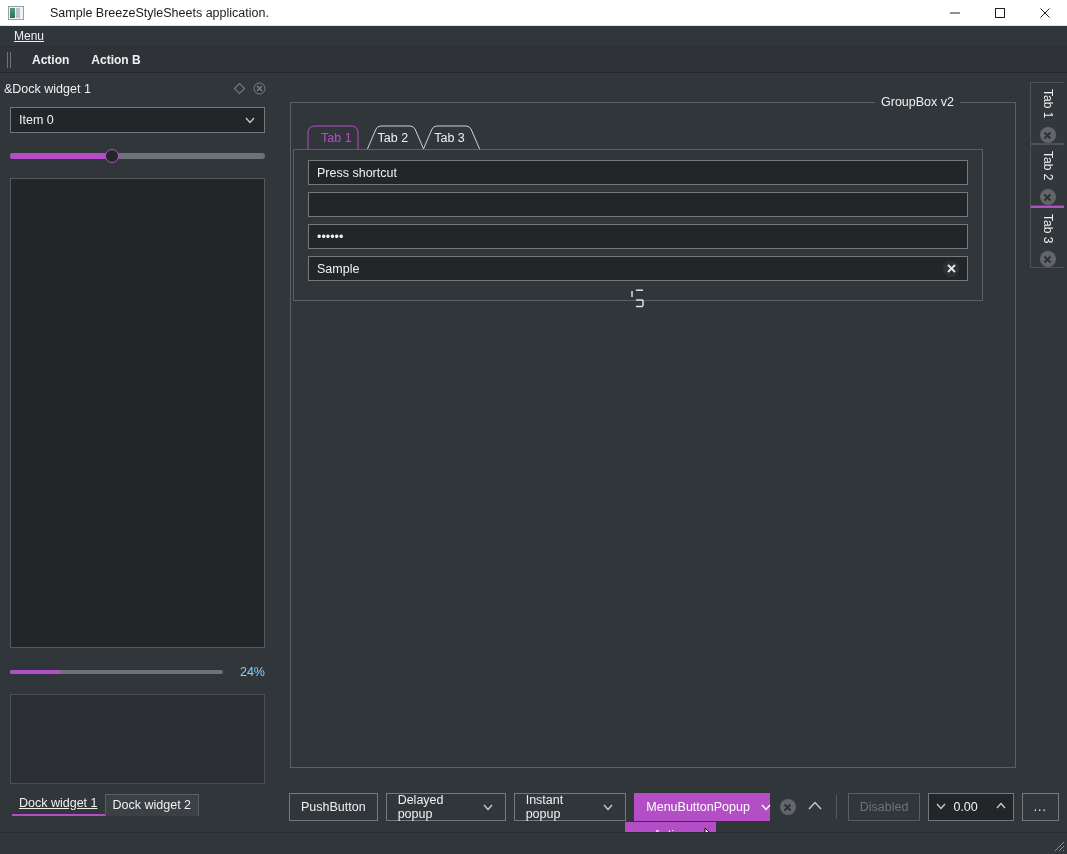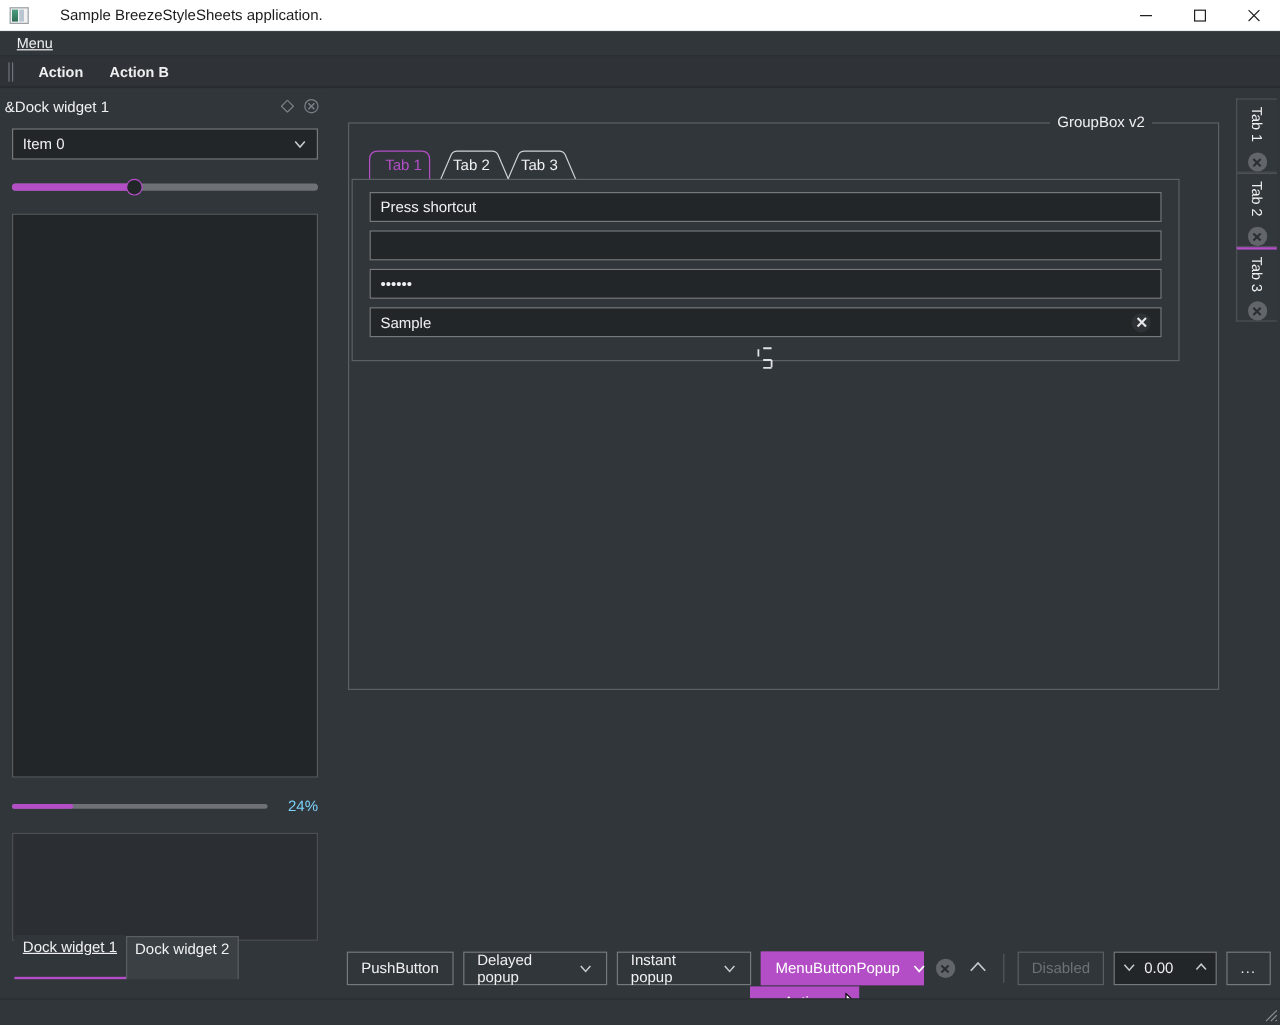--- a/index.html
+++ b/index.html
@@ -215,21 +215,21 @@
 
   #dock-tabs {
     display: flex;
     align-items: flex-end;
     padding-left: 2px;
     height: 24px;
     margin-top: 8px;
   }
   .dock-tab {
     font-size: 12.5px;
-    padding: 3px 7px 18px 7px;
+    padding: 3px 7px 4px 7px;
     color: #eff0f1;
     background: #31363b;
     margin-top: 20px;
   }
   .dock-tab.selected {
     border-bottom: 2px solid #b44ec7;
   }
   .dock-tab.unselected {
     border: 1px solid #5a5e62;
     border-bottom: none;
@@ -238,21 +238,21 @@
 
   
   #main {
     position: absolute;
     left: 281px; top: 82px;
     width: 742px; height: 700px;
   }
   .groupbox {
     position: absolute;
     left: 9px; top: 20px;
-    width: 726px; height: 473px;
+    width: 726px; height: 666px;
     border: 1px solid #5c6064;
   }
   .groupbox-title {
     position: absolute;
     right: 55px; top: -8px;
     background: #31363b;
     padding: 0 6px;
     font-size: 12.5px;
     color: #eff0f1;
   }

